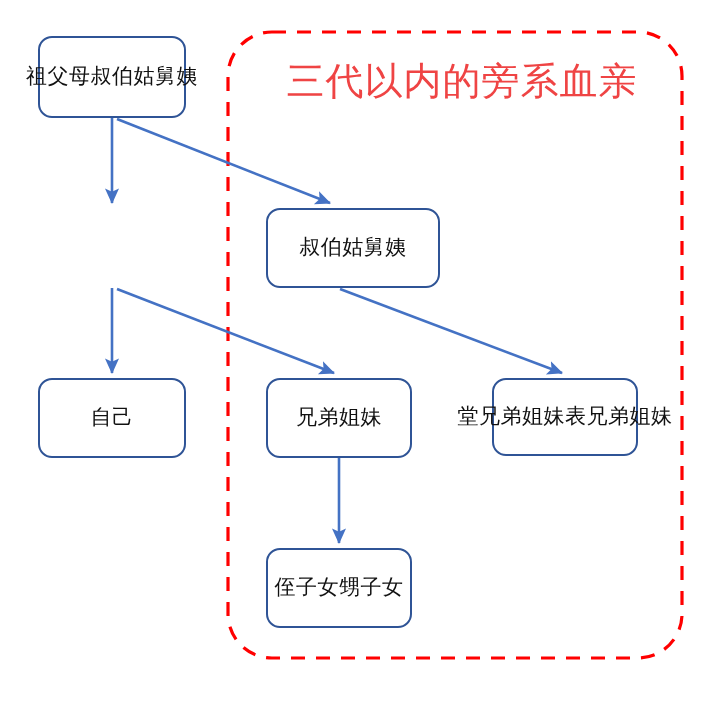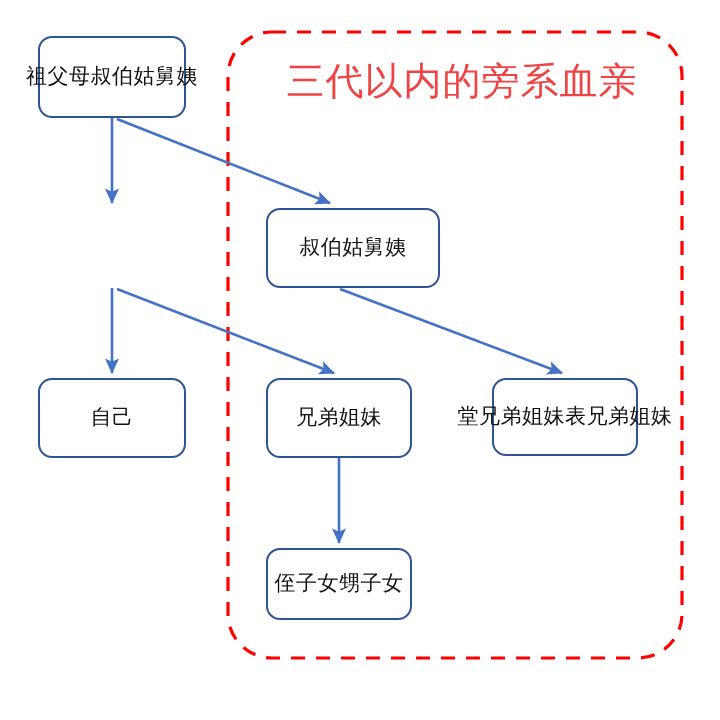--- a/index.html
+++ b/index.html
@@ -43,21 +43,21 @@
   }
   .node .ln { display: block; }
 
   
   #node-grandparents { left: 38px;  top: 36px;  width: 148px; height: 82px; }
   #node-parents      { left: 38px;  top: 208px; width: 148px; height: 80px; }
   #node-uncles       { left: 266px; top: 208px; width: 174px; height: 80px; }
   #node-self         { left: 38px;  top: 378px; width: 148px; height: 80px; }
   #node-siblings     { left: 266px; top: 378px; width: 146px; height: 80px; }
   #node-cousins      { left: 492px; top: 378px; width: 146px; height: 78px; }
-  #node-nephews      { left: 266px; top: 548px; width: 146px; height: 72px; }
+  #node-nephews      { left: 266px; top: 548px; width: 146px; height: 80px; }
 
   
   #region-title {
     position: absolute;
     left: 262px;
     top: 62px;
     width: 400px;
     text-align: center;
     color: #ef4444;
     font-size: 38px;

